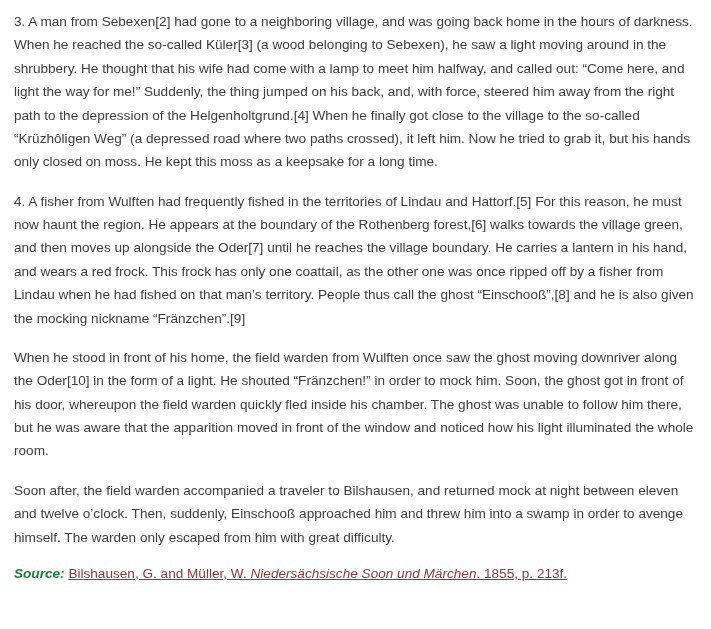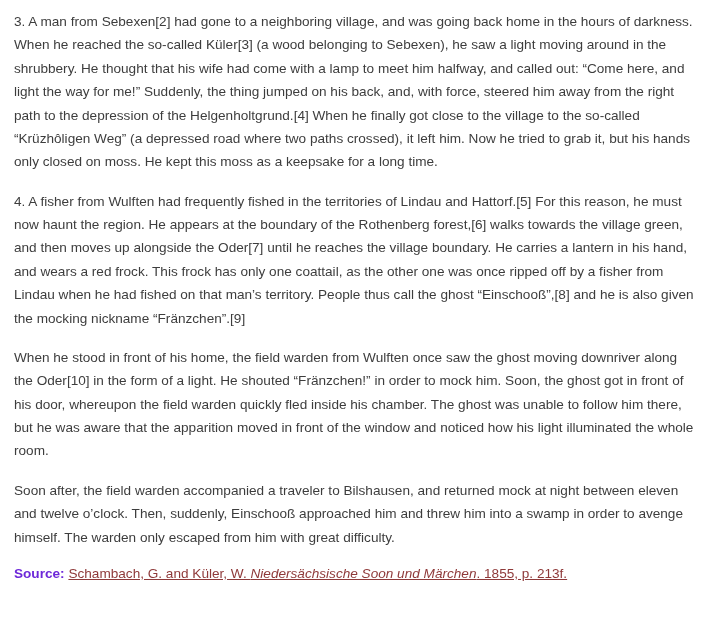--- a/index.html
+++ b/index.html
@@ -29,21 +29,22 @@
   p.para:last-of-type {
     margin-bottom: 14px;
   }
   .source-line {
     font-size: 13.6px;
     line-height: 1.6;
     color: #3d3d3d;
   }
   .source-label {
     font-weight: bold;
-    color: #6d28d9;
+    color: #15803d;
+    font-style: italic;
   }
   .source-link {
     color: #8f3a3a;
     text-decoration: underline;
   }
   .source-link .ital {
     font-style: italic;
   }
 </style>
 </head>
@@ -54,16 +55,16 @@
   <p class="para">3. A man from Sebexen[2] had gone to a neighboring village, and was going back home in the hours of darkness. When he reached the so-called Küler[3] (a wood belonging to Sebexen), he saw a light moving around in the shrubbery. He thought that his wife had come with a lamp to meet him halfway, and called out: “Come here, and light the way for me!” Suddenly, the thing jumped on his back, and, with force, steered him away from the right path to the depression of the Helgenholtgrund.[4] When he finally got close to the village to the so-called “Krüzhôligen Weg” (a depressed road where two paths crossed), it left him. Now he tried to grab it, but his hands only closed on moss. He kept this moss as a keepsake for a long time.</p>
 
   <p class="para">4. A fisher from Wulften had frequently fished in the territories of Lindau and Hattorf.[5] For this reason, he must now haunt the region. He appears at the boundary of the Rothenberg forest,[6] walks towards the village green, and then moves up alongside the Oder[7] until he reaches the village boundary. He carries a lantern in his hand, and wears a red frock. This frock has only one coattail, as the other one was once ripped off by a fisher from Lindau when he had fished on that man’s territory. People thus call the ghost “Einschooß”,[8] and he is also given the mocking nickname “Fränzchen”.[9]</p>
 
   <p class="para">When he stood in front of his home, the field warden from Wulften once saw the ghost moving downriver along the Oder[10] in the form of a light. He shouted “Fränzchen!” in order to mock him. Soon, the ghost got in front of his door, whereupon the field warden quickly fled inside his chamber. The ghost was unable to follow him there, but he was aware that the apparition moved in front of the window and noticed how his light illuminated the whole room.</p>
 
   <p class="para">Soon after, the field warden accompanied a traveler to Bilshausen, and returned mock at night between eleven and twelve o’clock. Then, suddenly, Einschooß approached him and threw him into a swamp in order to avenge himself. The warden only escaped from him with great difficulty.</p>
 
   <div class="source-line">
     <span class="source-label">Source:</span>
-    <a class="source-link" href="#"><span>Schambach, G. and Küler, W. </span><span class="ital">Niedersächsische Soon und Märchen</span><span>. 1855, p. 213f.</span></a>
+    <a class="source-link" href="#"><span>Bilshausen, G. and Müller, W. </span><span class="ital">Niedersächsische Soon und Märchen</span><span>. 1855, p. 213f.</span></a>
   </div>
 
 </div>
 
 </body></html>

